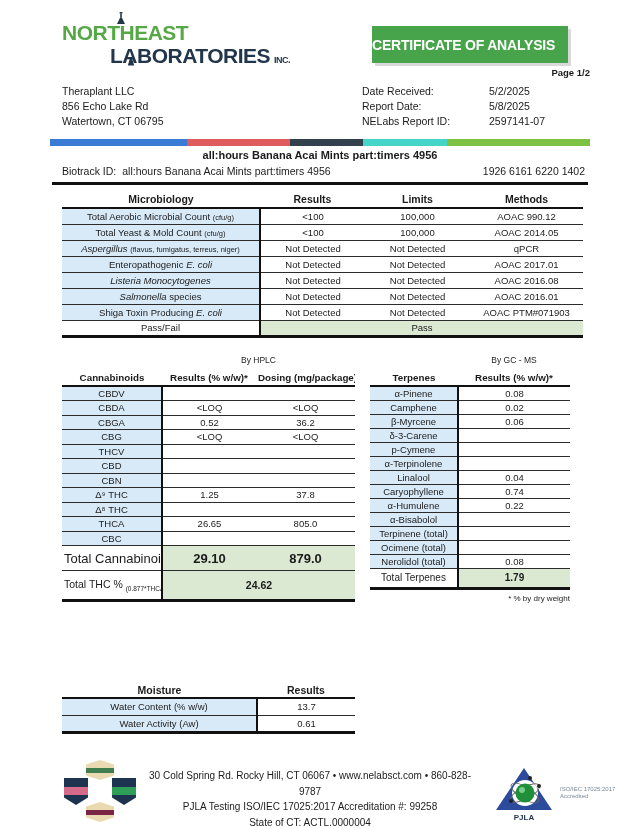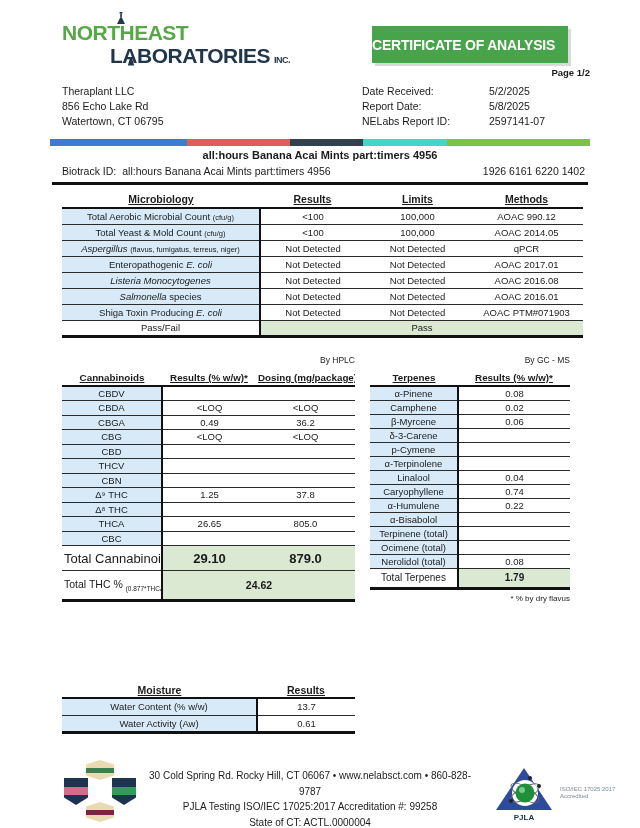--- a/index.html
+++ b/index.html
@@ -43,40 +43,40 @@
 
   
   .product-title { left:0; top:149px; width:640px; text-align:center; font-weight:bold; font-size:11px; }
   .biotrack-row { left:62px; top:165px; width:523px; display:flex; justify-content:space-between; font-size:10.5px; }
   .biotrack-name { margin-left:6px; }
   .thick-rule { left:52px; top:182px; width:536px; height:3px; background:#111; }
 
   
   table { border-collapse:collapse; table-layout:fixed; width:100%; }
   td, th { padding:0 2px; text-align:center; vertical-align:middle; white-space:nowrap; overflow:hidden; }
-  th { font-weight:bold;text-decoration:underline; }
+  th { font-weight:bold; }
   .hdr-row th { border-bottom:2px solid #111; }
   .body-row td { border-bottom:1.5px solid #2b2b2b; }
   .namecell { background:var(--cell-blue); border-right:2px solid #111;margin-left:28px; }
   .plaincell { background:#fff; border-right:2px solid #111; }
   .greencell { background:var(--cell-green); }
   .bold { font-weight:bold; }
   .it { font-style:italic; }
   .small-note { font-size:7.5px; }
   .bottom-thick { border-bottom:3px solid #111 !important; }
 
   
   .micro-wrap { left:62px; top:191px; width:521px; }
   .micro-wrap th { height:17px; font-size:10.5px; }
   .micro-wrap td { height:16px; font-size:9.5px; }
 
   
   .cann-wrap { left:62px; top:355px; width:293px; }
   .terp-wrap { left:370px; top:355px; width:200px; }
-  .method-label { text-align:right; font-size:8.5px; height:15px; color:#222; }
+  .method-label { text-align:center; font-size:8.5px; height:15px; color:#222; }
   .cann-wrap .method-label { margin-left:100px; width:193px; }
   .cann-wrap th, .terp-wrap th { height:16px; font-size:9.8px; }
   .cann-wrap td { height:14.5px; font-size:9.5px; }
   .terp-wrap td { height:14px; font-size:9.5px; }
   .total-row td { height:25px; font-size:13px; }
   .thc-row td { height:30px; font-size:10.5px; }
   .terp-total-row td { height:20px; font-size:10px; }
   .thc-formula { font-size:6.5px; vertical-align:sub; }
   .footnote { text-align:right; font-size:8px; margin-top:4px; color:#222; }
 
@@ -253,35 +253,35 @@
             <td></td>
             <td></td>
           </tr>
       <tr class="body-row">
             <td class="namecell">CBDA</td>
             <td>&lt;LOQ</td>
             <td>&lt;LOQ</td>
           </tr>
       <tr class="body-row">
             <td class="namecell">CBGA</td>
-            <td>0.49</td>
+            <td>0.52</td>
             <td>36.2</td>
           </tr>
       <tr class="body-row">
             <td class="namecell">CBG</td>
             <td>&lt;LOQ</td>
             <td>&lt;LOQ</td>
           </tr>
       <tr class="body-row">
+            <td class="namecell">THCV</td>
+            <td></td>
+            <td></td>
+          </tr>
+      <tr class="body-row">
             <td class="namecell">CBD</td>
-            <td></td>
-            <td></td>
-          </tr>
-      <tr class="body-row">
-            <td class="namecell">THCV</td>
             <td></td>
             <td></td>
           </tr>
       <tr class="body-row">
             <td class="namecell">CBN</td>
             <td></td>
             <td></td>
           </tr>
       <tr class="body-row">
             <td class="namecell">Δ⁹ THC</td>
@@ -379,21 +379,21 @@
       <tr class="body-row">
             <td class="namecell">Nerolidol (total)</td>
             <td>0.08</td>
           </tr>
       <tr class="terp-total-row">
         <td class="plaincell bottom-thick">Total Terpenes</td>
         <td class="greencell bold bottom-thick">1.79</td>
       </tr>
     </tbody>
       </table>
-    <div class="footnote">* % by dry flavus</div>
+    <div class="footnote">* % by dry weight</div>
   </div>
 
   <div class="abs moist-wrap">
     <table>
       <colgroup>
           <col style="width:195px">
           <col style="width:98px">
         </colgroup>
       <tbody>
           <tr class="hdr-row">

